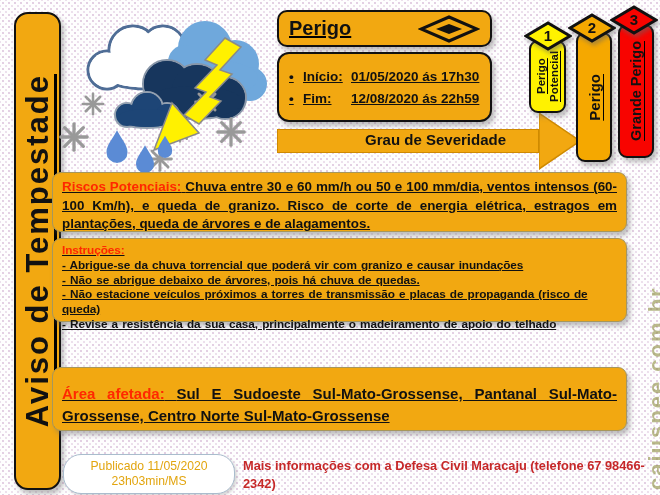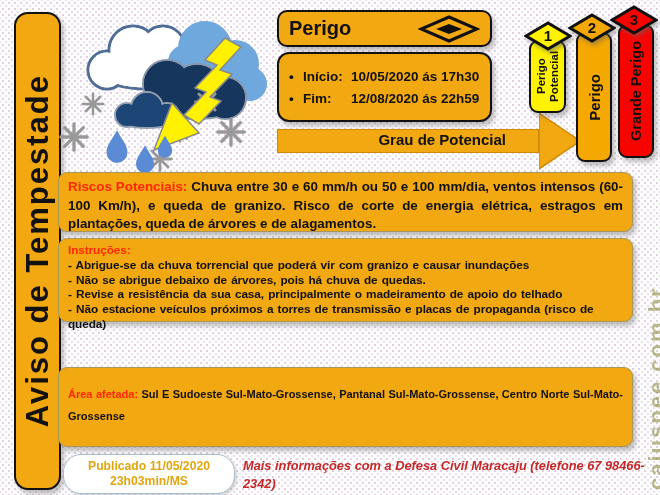--- a/index.html
+++ b/index.html
@@ -7,21 +7,21 @@
     position:relative;width:660px;height:495px;overflow:hidden;
     font-family:"Liberation Sans",sans-serif;
     background-color:#fefefe;
     background-image:
       radial-gradient(rgba(205,170,205,.55) 1px, transparent 1.2px),
       radial-gradient(rgba(205,170,205,.35) 1px, transparent 1.2px);
     background-size:6px 6px;
     background-position:0 0,3px 3px;
   }
   .amber{background:#F2A811;}
-  .shadowed{box-shadow:3px 4px 5px rgba(110,110,110,.45);}
+  .shadowed{box-shadow:3px 4px 5px rgba(110,110,110,.45);text-decoration:underline;}
   
   .sidebar{
     position:absolute;left:14px;top:12px;width:43px;height:474px;
     border:2.5px solid #111;border-radius:14px;
     display:flex;align-items:center;justify-content:center;
   }
   .sidebar span{
     writing-mode:vertical-rl;transform:rotate(180deg);
     font-size:31px;font-weight:bold;color:#111;letter-spacing:2px;white-space:nowrap;
   }
@@ -64,42 +64,42 @@
   .bar1 span{font-size:11.5px;line-height:13px;}
   .bar2{left:576px;top:32px;width:36px;height:130px;background:#F5A800;}
   .bar2 span{font-size:15px;}
   .bar3{left:618px;top:24px;width:36px;height:134px;background:#F80400;}
   .bar3 span{font-size:14.5px;}
   .rank-dia{position:absolute;width:48px;height:30px;filter:drop-shadow(2px 3px 2px rgba(100,100,100,.5));}
   .d1{left:524px;top:21px;} .d2{left:568px;top:13px;} .d3{left:610px;top:5px;}
   .rank-dia text{font-family:"Liberation Sans",sans-serif;font-size:15px;font-weight:bold;fill:#111;}
   
   .box{
-    position:absolute;left:58px;width:575px;
+    position:absolute;left:52px;width:575px;
     border:1.5px solid #a6975c;border-radius:9px;box-sizing:border-box;
     color:#111;font-weight:bold;
   }
   .redlbl{color:#FF2800;}
   .risks{top:172px;height:60px;padding:5px 9px;font-size:13.4px;line-height:18.5px;text-align:justify;}
   .instr{top:238px;height:84px;padding:4px 9px;font-size:11.8px;line-height:14.8px;letter-spacing:-0.1px;}
   .instr .ilist div{word-spacing:1px;}
-  .area{top:367px;height:80px;padding:15px 9px;font-size:11px;line-height:22px;text-align:justify;}
+  .area{top:367px;height:64px;padding:15px 9px;font-size:15px;line-height:22px;text-align:justify;}
   
   .pub-box{
     position:absolute;left:63px;top:454px;width:170px;height:38px;
     background:#fff;border:1.5px solid #a9bccd;border-radius:18px;
     display:flex;flex-direction:column;align-items:center;justify-content:center;
-    font-size:12.2px;font-weight:bold;color:#E2A50F;line-height:15px;
+    font-size:12.2px;font-weight:normal;color:#E2A50F;line-height:15px;
     box-shadow:2px 2px 3px rgba(140,140,140,.35);
   }
   .contact{
     position:absolute;left:243px;top:457px;width:405px;
     font-size:12.8px;font-weight:bold;color:#C62828;line-height:17.5px;
   }
-  .it{font-style:italic;}
+  .it{}
   .watermark{
     position:absolute;right:-10px;top:185px;height:305px;
     writing-mode:vertical-rl;transform:rotate(180deg);
     font-size:22px;font-weight:bold;letter-spacing:2px;
     color:rgba(139,139,61,.6);white-space:nowrap;
   }
 </style>
 </head>
 <body>
 
@@ -192,31 +192,31 @@
     <svg width="62" height="28" viewBox="0 0 62 28">
       <polygon points="31,2 59,14 31,26 3,14" fill="none" stroke="#111" stroke-width="3"></polygon>
       <polygon points="31,9 44,14 31,19 18,14" fill="#111"></polygon>
     </svg>
   </div>
 
   <div class="time-box amber shadowed">
     <div class="time-row">
       <span class="bul">•</span>
       <span class="lbl">Início:</span>
-      <span>10/05/2020 ás 17h30</span>
+      <span>01/05/2020 ás 17h30</span>
     </div>
     <div class="time-row">
       <span class="bul">•</span>
       <span class="lbl">Fim:</span>
       <span>12/08/2020 ás 22h59</span>
     </div>
   </div>
 
   <div class="sev-shaft amber">
-    <span>Grau de Potencial</span>
+    <span>Grau de Severidade</span>
   </div>
   <svg class="sev-head" viewBox="0 0 42 58">
     <polygon points="0,1 41,29 0,57" fill="#F2A811" stroke="#cf8a00" stroke-width="1.5"></polygon>
   </svg>
 
   <div class="sev-bar bar1 shadowed">
     <span>Perigo Potencial</span>
   </div>
   <div class="sev-bar bar2 shadowed">
     <span>Perigo</span>
@@ -240,22 +240,22 @@
   <div class="box risks amber shadowed">
     <span class="redlbl">Riscos Potenciais:</span>
     <span>Chuva entre 30 e 60 mm/h ou 50 e 100 mm/dia, ventos intensos (60-100 Km/h), e queda de granizo. Risco de corte de energia elétrica, estragos em plantações, queda de árvores e de alagamentos.</span>
   </div>
 
   <div class="box instr amber shadowed">
     <div class="redlbl">Instruções:</div>
     <div class="ilist">
       <div>- Abrigue-se da chuva torrencial que poderá vir com granizo e causar inundações</div>
       <div>- Não se abrigue debaixo de árvores, pois há chuva de quedas.</div>
+      <div>- Não estacione veículos próximos a torres de transmissão e placas de propaganda (risco de queda)</div>
       <div>- Revise a resistência da sua casa, principalmente o madeiramento de apoio do telhado</div>
-      <div>- Não estacione veículos próximos a torres de transmissão e placas de propaganda (risco de queda)</div>
     </div>
   </div>
 
   <div class="box area amber shadowed">
     <span class="redlbl">Área afetada:</span>
     <span>Sul E Sudoeste Sul-Mato-Grossense, Pantanal Sul-Mato-Grossense, Centro Norte Sul-Mato-Grossense</span>
   </div>
 
   <div class="pub-box">
     <div>Publicado 11/05/2020</div>

